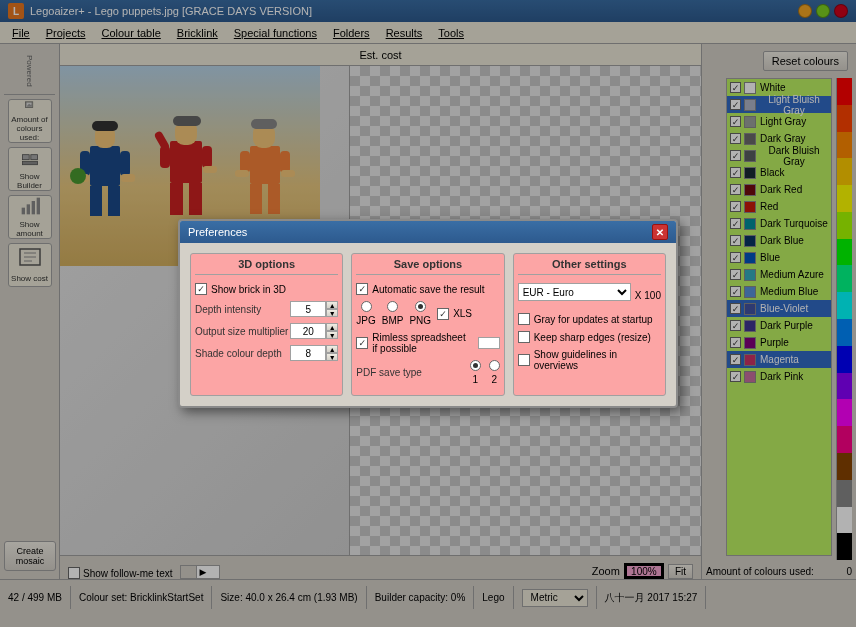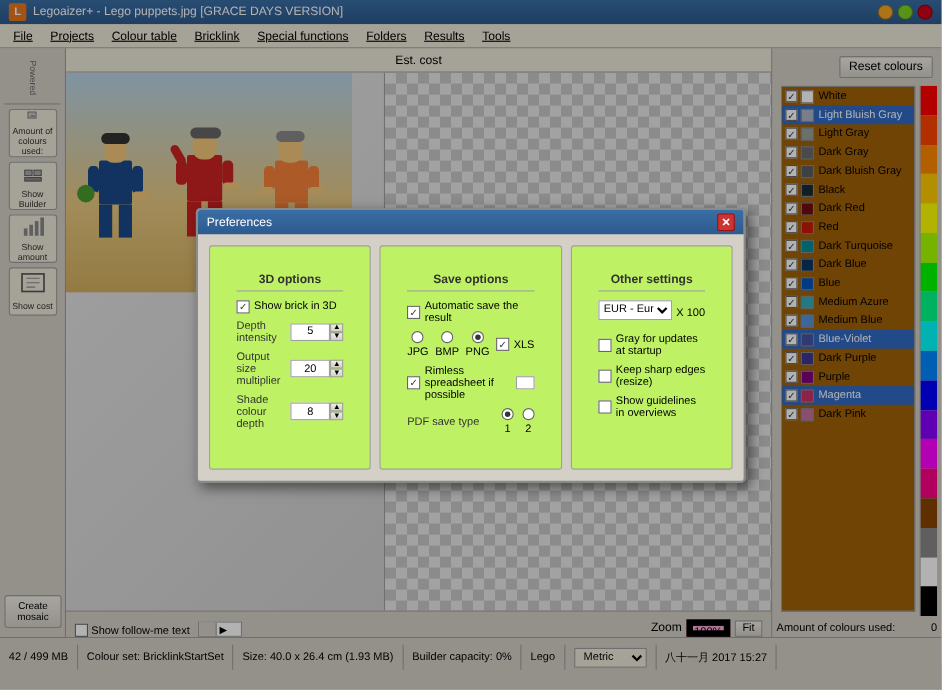--- a/index.html
+++ b/index.html
@@ -173,23 +173,24 @@
       background: linear-gradient(to bottom, #f0ede4, #d4d0c8);
       border: 1px solid #a0a0a0;
       cursor: pointer;
       font-size: 11px;
       text-align: center;
       border-radius: 2px;
     }
     .color-list {
       flex: 1;
       overflow-y: auto;
-      background: #a16207;
-      border: 1px solid #a0a0a0;
-      margin: 0 4px 4px 4px;
+      background: #bef264;
+      border: 1px solid #a0a0a0;
+      margin: 0 4px 4px 20px;
+      text-align: center;
     }
     .color-item {
       display: flex;
       align-items: center;
       padding: 1px 3px;
       cursor: pointer;
       font-size: 10px;
       height: 17px;
     }
     .color-item.selected { background: #316ac5; color: white; }
@@ -233,21 +234,21 @@
       display: flex; align-items: center; gap: 3px;
       font-size: 10px;
     }
     .zoom-controls {
       display: flex; align-items: center; gap: 4px;
       margin-left: auto;
       font-size: 11px;
     }
     .zoom-input {
       width: 40px; height: 16px;
-      border: 6px solid #000000;
+      border: 3px solid #000000;
       background: #f9a8d4;
       text-align: center;
       font-size: 10px;
     }
     .fit-btn {
       padding: 1px 6px;
       background: linear-gradient(to bottom, #f0ede4, #d4d0c8);
       border: 1px solid #a0a0a0;
       cursor: pointer;
       font-size: 10px;
@@ -340,24 +341,24 @@
       font-size: 10px;
       font-weight: bold;
     }
     .modal-body {
       padding: 10px;
       display: flex;
       gap: 8px;
     }
     .modal-section {
       flex: 1;
-      background: #bef264;
+      background: #fca5a5;
       border: 1px solid #a0a0a0;
       border-radius: 3px;
-      padding: 24px;
+      padding: 4px;
     }
     .modal-section-title {
       font-size: 11px;
       font-weight: bold;
       color: #333;
       text-align: center;
       margin-bottom: 8px;
       padding-bottom: 4px;
       border-bottom: 1px solid #a0a0a0;
     }

